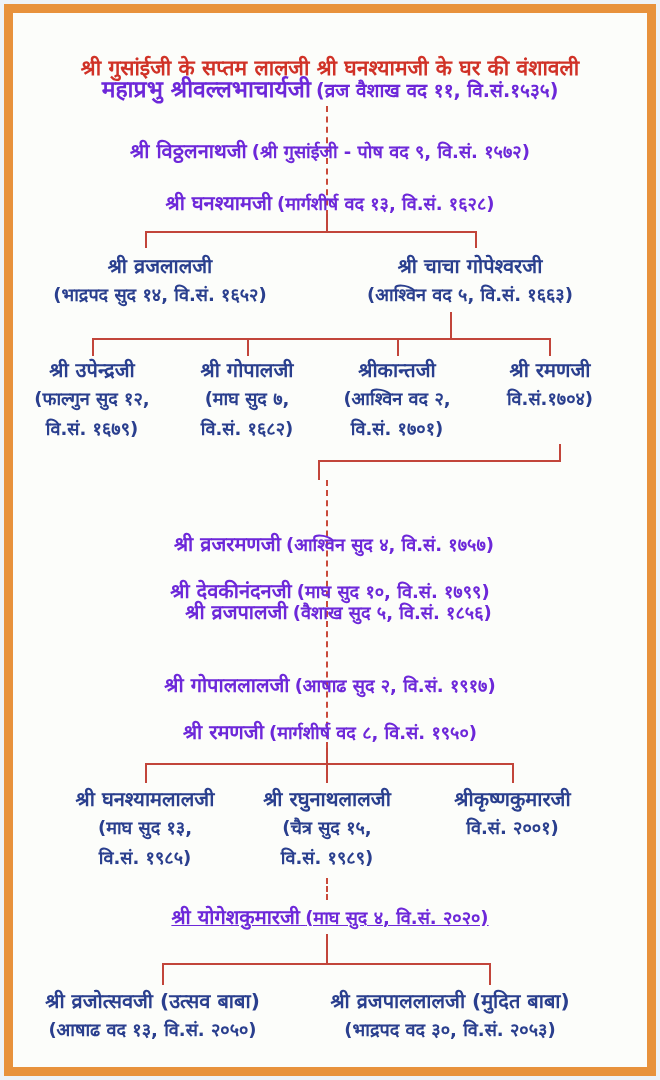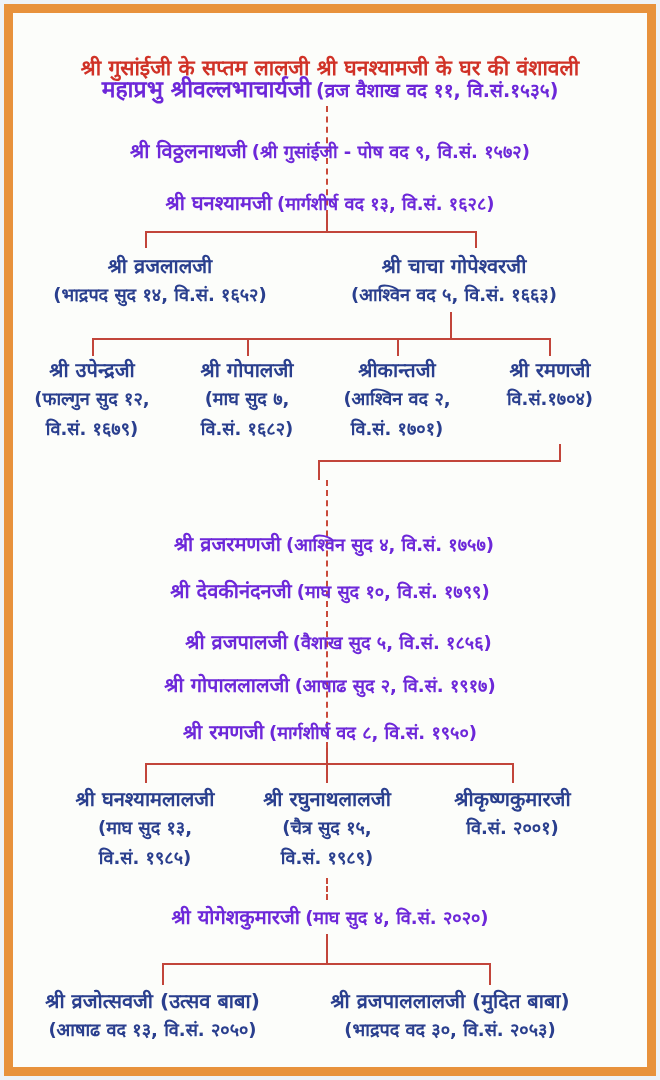--- a/index.html
+++ b/index.html
@@ -62,21 +62,21 @@
 
   <div class="vs" style="left:326px; top:214px; height:17px;"></div>
   <div class="hs" style="left:145px; top:231px; width:330px;"></div>
   <div class="vs" style="left:145px; top:231px; height:17px;"></div>
   <div class="vs" style="left:475px; top:231px; height:17px;"></div>
 
   <div class="col" style="left:15px; top:252px; width:290px;">
     <span class="nm">श्री व्रजलालजी</span>
     <span class="dt">(भाद्रपद सुद १४, वि.सं. १६५२)</span>
   </div>
-  <div class="col" style="left:299px; top:252px; width:310px;">
+  <div class="col" style="left:315px; top:252px; width:310px;">
     <span class="nm">श्री चाचा गोपेश्वरजी</span>
     <span class="dt">(आश्विन वद ५, वि.सं. १६६३)</span>
   </div>
 
   <div class="vs" style="left:450px; top:312px; height:26px;"></div>
   <div class="hs" style="left:92px; top:338px; width:458px;"></div>
   <div class="vs" style="left:92px; top:338px; height:18px;"></div>
   <div class="vs" style="left:247px; top:338px; height:18px;"></div>
   <div class="vs" style="left:397px; top:338px; height:18px;"></div>
   <div class="vs" style="left:549px; top:338px; height:18px;"></div>
@@ -108,21 +108,21 @@
   <div class="vd" style="left:326px; top:480px; height:268px;"></div>
 
   <div class="chain-row" style="top:529px;margin-left:8px;">
     <span class="nm">श्री व्रजरमणजी</span>
     <span class="dt">(आश्विन सुद ४, वि.सं. १७५७)</span>
   </div>
   <div class="chain-row" style="top:576px;">
     <span class="nm">श्री देवकीनंदनजी</span>
     <span class="dt">(माघ सुद १०, वि.सं. १७९९)</span>
   </div>
-  <div class="chain-row" style="top:627px;padding-left:17px;">
+  <div class="chain-row" style="top:597px;padding-left:17px;">
     <span class="nm">श्री व्रजपालजी</span>
     <span class="dt">(वैशाख सुद ५, वि.सं. १८५६)</span>
   </div>
   <div class="chain-row" style="top:670px;">
     <span class="nm">श्री गोपाललालजी</span>
     <span class="dt">(आषाढ सुद २, वि.सं. १९१७)</span>
   </div>
   <div class="chain-row" style="top:717px;">
     <span class="nm">श्री रमणजी</span>
     <span class="dt">(मार्गशीर्ष वद ८, वि.सं. १९५०)</span>
@@ -143,21 +143,21 @@
     <span class="nm">श्री रघुनाथलालजी</span>
     <span class="dt">(चैत्र सुद १५,</span>
     <span class="dt">वि.सं. १९८९)</span>
   </div>
   <div class="col" style="left:415px; top:785px; width:195px;">
     <span class="nm">श्रीकृष्णकुमारजी</span>
     <span class="dt">वि.सं. २००१)</span>
   </div>
 
   <div class="vd" style="left:326px; top:878px; height:22px;"></div>
-  <div class="chain-row" style="top:902px;">
+  <div class="chain-row" style="top:902px;text-decoration:underline;">
     <span class="nm">श्री योगेशकुमारजी</span>
     <span class="dt">(माघ सुद ४, वि.सं. २०२०)</span>
   </div>
 
   <div class="vs" style="left:326px; top:934px; height:29px;"></div>
   <div class="hs" style="left:162px; top:963px; width:328px;"></div>
   <div class="vs" style="left:162px; top:963px; height:22px;"></div>
   <div class="vs" style="left:489px; top:963px; height:22px;"></div>
 
   <div class="col" style="left:10px; top:987px; width:285px;">

